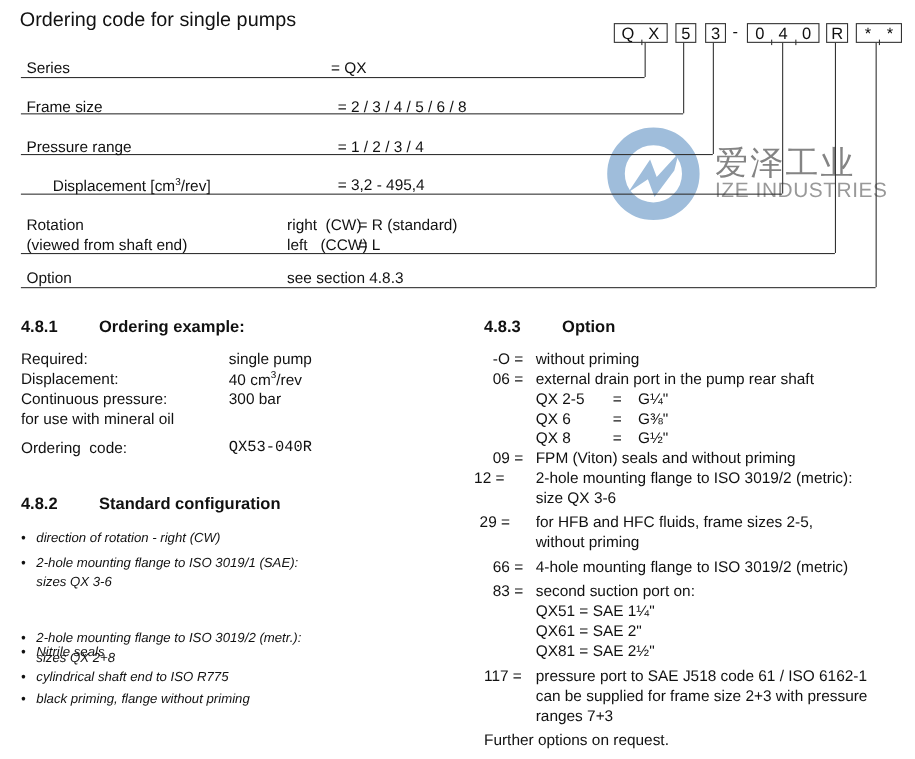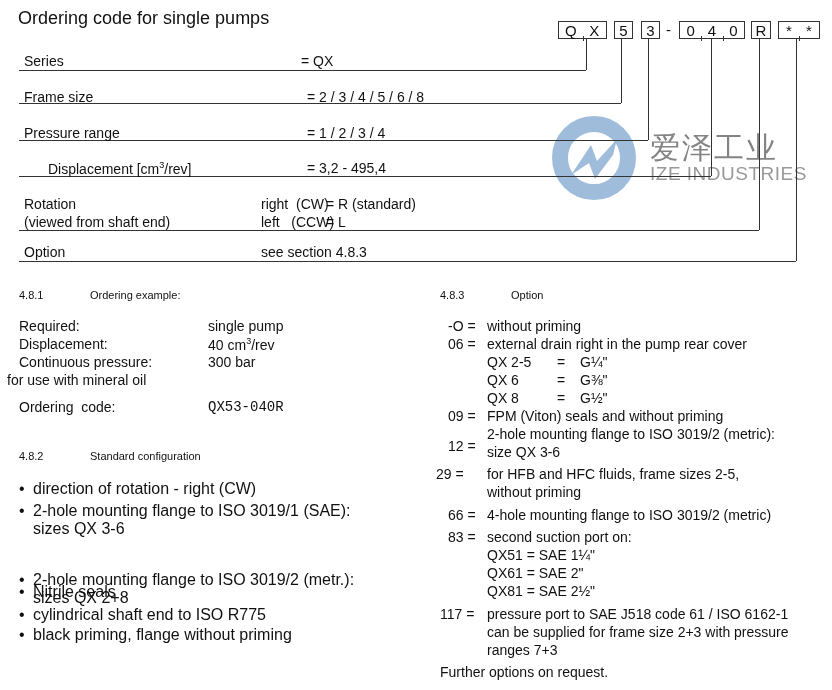--- a/index.html
+++ b/index.html
@@ -8,24 +8,24 @@
   .abs { position:absolute; white-space:nowrap; }
   .title { left:18px; top:8px; font-size:18px; }
   .codebox { position:absolute; top:21px; height:18px; border:1px solid #333; box-sizing:border-box;
              font-size:15px; display:flex; align-items:center; }
   .codebox span { flex:1; text-align:center; position:relative; }
   .codebox span + span::before { content:""; position:absolute; left:0; bottom:-2px; height:5px; border-left:1px solid #333; }
   .dash { position:absolute; top:21px; font-size:15px; }
   .hl { position:absolute; height:1px; background:#333; }
   .vl { position:absolute; width:1px; background:#333; }
   .lbl { font-size:14px; }
-  h3 { margin:0; font-size:11px; font-weight:normal; position:absolute; white-space:nowrap; }
+  h3 { margin:0; font-size:15px; font-weight:bold; position:absolute; white-space:nowrap; }
   h3 .num { display:inline-block; width:71px; }
   .row { position:absolute; font-size:14px; white-space:nowrap; }
-  .bul { position:absolute; font-size:16px; line-height:18px; }
+  .bul { position:absolute; font-size:12px; line-height:18px;font-style:italic; }
   .bul::before { content:"•"; position:absolute; left:-14px; }
   .watermark { position:absolute; left:551px; top:115px; opacity:0.75; }
   .wm-cn { position:absolute; left:650px; top:128px; font-size:30px; color:#666; letter-spacing:2px; opacity:0.8; }
   .wm-en { position:absolute; left:650px; top:163px; font-size:19px; color:#777; opacity:0.75; letter-spacing:0.5px; }
 </style>
 </head>
 <body>
 
 <div class="abs title">Ordering code for single pumps</div>
 
@@ -90,21 +90,21 @@
 <div class="abs lbl" style="left:24px;top:244px;">Option</div>
 <div class="abs lbl" style="left:261px;top:244px;">see section 4.8.3</div>
 
 <h3 style="left:19px;top:289px;"><span class="num">4.8.1</span><span>Ordering example:</span></h3>
 <div class="row" style="left:19px;top:318px;">Required:</div>
 <div class="row" style="left:208px;top:318px;">single pump</div>
 <div class="row" style="left:19px;top:336px;">Displacement:</div>
 <div class="row" style="left:208px;top:336px;"><span>40 cm</span><sup style="font-size:9px">3</sup><span>/rev</span></div>
 <div class="row" style="left:19px;top:354px;">Continuous pressure:</div>
 <div class="row" style="left:208px;top:354px;">300 bar</div>
-<div class="row" style="left:7px;top:372px;">for use with mineral oil</div>
+<div class="row" style="left:19px;top:372px;">for use with mineral oil</div>
 <div class="row" style="left:19px;top:399px;white-space:pre;">Ordering  code:</div>
 <div class="row" style="left:208px;top:399px;font-family:Liberation Mono, monospace;">QX53-040R</div>
 
 <h3 style="left:19px;top:450px;"><span class="num">4.8.2</span><span>Standard configuration</span></h3>
 <div class="bul" style="left:33px;top:480px;">direction of rotation - right (CW)</div>
 <div class="bul" style="left:33px;top:502px;">
     <div>2-hole mounting flange to ISO 3019/1 (SAE):</div>
     <div>sizes QX 3-6</div>
   </div>
 <div class="bul" style="left:33px;top:543px;margin-top:28px;">
@@ -113,34 +113,34 @@
   </div>
 <div class="bul" style="left:33px;top:583px;">Nitrile seals</div>
 <div class="bul" style="left:33px;top:606px;">cylindrical shaft end to ISO R775</div>
 <div class="bul" style="left:33px;top:626px;">black priming, flange without priming</div>
 
 <h3 style="left:440px;top:289px;"><span class="num">4.8.3</span><span>Option</span></h3>
 
 <div class="row" style="left:448px;top:318px;">-O =</div>
 <div class="row" style="left:487px;top:318px;">without priming</div>
 <div class="row" style="left:448px;top:336px;">06 =</div>
-<div class="row" style="left:487px;top:336px;">external drain right in the pump rear cover</div>
+<div class="row" style="left:487px;top:336px;">external drain port in the pump rear shaft</div>
 <div class="row" style="left:487px;top:354px;">QX 2-5</div>
 <div class="row" style="left:557px;top:354px;">=</div>
 <div class="row" style="left:580px;top:354px;">G¼"</div>
 <div class="row" style="left:487px;top:372px;">QX 6</div>
 <div class="row" style="left:557px;top:372px;">=</div>
 <div class="row" style="left:580px;top:372px;">G⅜"</div>
 <div class="row" style="left:487px;top:390px;">QX 8</div>
 <div class="row" style="left:557px;top:390px;">=</div>
 <div class="row" style="left:580px;top:390px;">G½"</div>
 
 <div class="row" style="left:448px;top:408px;">09 =</div>
 <div class="row" style="left:487px;top:408px;">FPM (Viton) seals and without priming</div>
-<div class="row" style="left:448px;top:426px;margin-top:12px;">12 =</div>
+<div class="row" style="left:431px;top:426px;">12 =</div>
 <div class="row" style="left:487px;top:426px;">2-hole mounting flange to ISO 3019/2 (metric):</div>
 <div class="row" style="left:487px;top:444px;">size QX 3-6</div>
 <div class="row" style="left:436px;top:466px;">29 =</div>
 <div class="row" style="left:487px;top:466px;">for HFB and HFC fluids, frame sizes 2-5,</div>
 <div class="row" style="left:487px;top:484px;">without priming</div>
 <div class="row" style="left:448px;top:507px;">66 =</div>
 <div class="row" style="left:487px;top:507px;">4-hole mounting flange to ISO 3019/2 (metric)</div>
 <div class="row" style="left:448px;top:529px;">83 =</div>
 <div class="row" style="left:487px;top:529px;">second suction port on:</div>
 <div class="row" style="left:487px;top:547px;">QX51 = SAE 1¼"</div>

